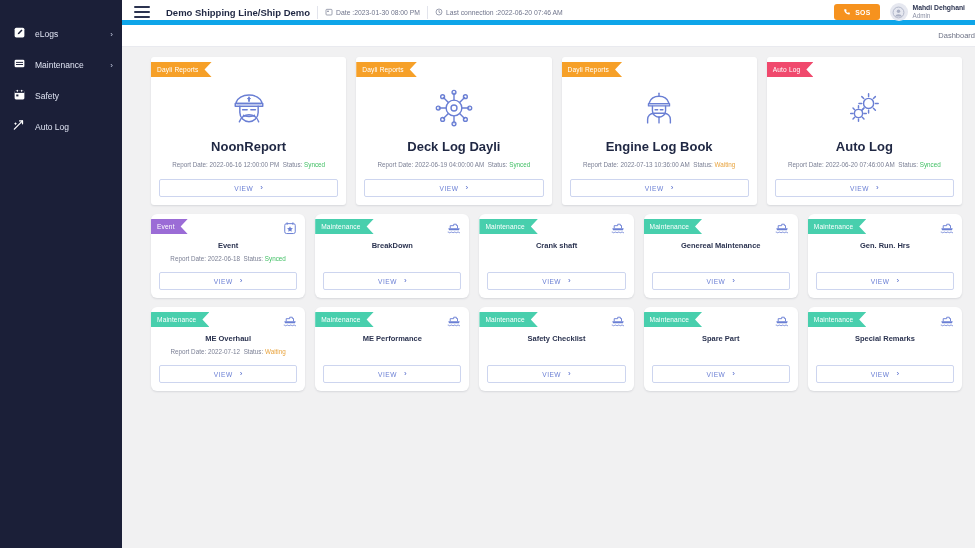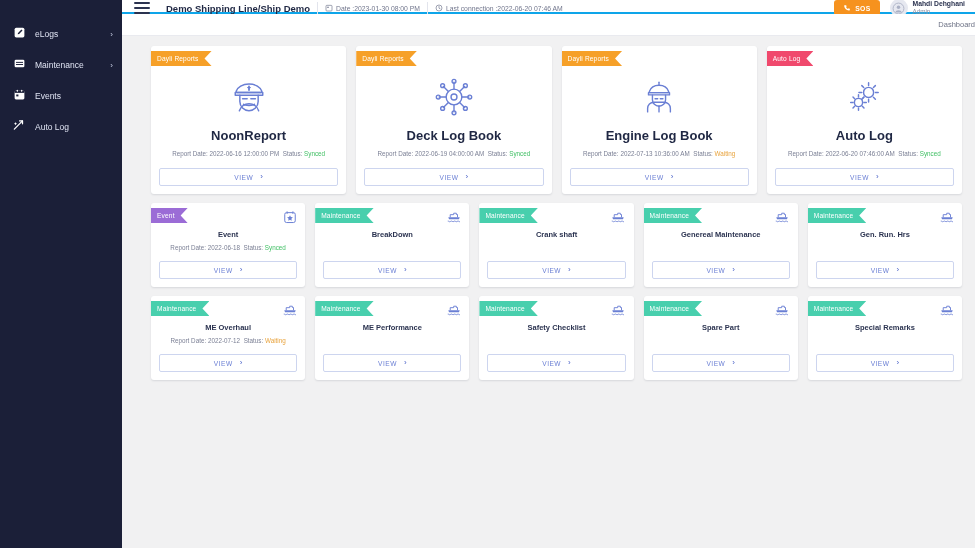--- a/index.html
+++ b/index.html
@@ -59,25 +59,25 @@
   .nav-chevron {
     color: #c9cfe6;
     font-size: 8px;
     line-height: 1;
   }
 
   
   .main { flex: 1; display: flex; flex-direction: column; min-width: 0; }
 
   .topbar {
-    height: 14px;
+    height: 25px;
     background: #ffffff;
     display: flex; align-items: center;
     padding: 4px 10px 0 12px;
-    border-bottom: 2px solid #0ea5e9;
+    border-bottom: 5px solid #0ea5e9;
   }
   .hamburger {
     width: 16px; height: 12px;
     display: flex; flex-direction: column; justify-content: space-between;
     cursor: pointer;
     margin-right: 16px;
   }
   .hamburger span { display: block; height: 2px; background: #2b3350; border-radius: 1px; }
   .topbar-title {
     font-size: 9.5px; font-weight: bold; color: #1f2743;
@@ -127,21 +127,21 @@
 
   .content {
     flex: 1;
     overflow: hidden;
     padding: 10px 13px;
   }
 
   
   .row { display: flex; gap: 10px; margin-bottom: 9px; padding-left: 16px; }
   .row-4 > .card { flex: 1 1 0; }
-  .row-5 > .card { flex: 1 1 0; }
+  .row-5 > .card { flex: 1 1 0; border-radius: 6px; }
 
   .card {
     background: #ffffff;
     border-radius: 3px;
     box-shadow: 0 1px 2px rgba(40,45,70,.13);
     position: relative;
     overflow: hidden;
   }
   .card-big { height: 148px; padding: 0 0 10px; }
   .card-sm  { height: 84px; padding: 0 0 8px; }
@@ -249,21 +249,21 @@
       <div class="nav-item">
         <span class="nav-icon">
           <svg width="13" height="13" viewBox="0 0 24 24">
             <rect x="3" y="5" width="18" height="16" rx="2.5" fill="#ffffff"></rect>
             <rect x="3" y="5" width="18" height="4" fill="#1b1f38"></rect>
             <rect x="7" y="3" width="2" height="4" rx="1" fill="#ffffff"></rect>
             <rect x="15" y="3" width="2" height="4" rx="1" fill="#ffffff"></rect>
             <rect x="6" y="12" width="4" height="3.5" fill="#1b1f38"></rect>
           </svg>
         </span>
-        <span class="nav-label">Events</span>
+        <span class="nav-label">Safety</span>
         <span class="nav-chevron"></span>
       </div>
 
       <div class="nav-item">
         <span class="nav-icon">
           <svg width="14" height="14" viewBox="0 0 24 24">
             <path d="M4 19 L18 5" stroke="#ffffff" stroke-width="2.2" stroke-linecap="round" fill="none"></path>
             <path d="M13 5h5v5" stroke="#ffffff" stroke-width="2.2" stroke-linecap="round" stroke-linejoin="round" fill="none"></path>
             <path d="M6 7l.9 1.9L8.8 9.8 6.9 10.7 6 12.6 5.1 10.7 3.2 9.8 5.1 8.9z" fill="#ffffff"></path>
           </svg>
@@ -375,21 +375,21 @@
               <circle class="icon-blue" cx="24" cy="6" r="2.2"></circle>
               <circle class="icon-blue" cx="24" cy="42" r="2.2"></circle>
               <circle class="icon-blue" cx="42" cy="24" r="2.2"></circle>
               <circle class="icon-blue" cx="6" cy="24" r="2.2"></circle>
               <circle class="icon-blue" cx="37" cy="11" r="2.2"></circle>
               <circle class="icon-blue" cx="11" cy="37" r="2.2"></circle>
               <circle class="icon-blue" cx="37" cy="37" r="2.2"></circle>
               <circle class="icon-blue" cx="11" cy="11" r="2.2"></circle>
             </svg>
           </div>
-          <div class="card-title-big">Deck Log Book</div>
+          <div class="card-title-big">Deck Log Dayli</div>
           <div class="card-meta">
             <span>Report Date:</span>
             <span>2022-06-19 04:00:00 AM</span>
             &nbsp;<span>Status:</span>
             <span class="status-synced">Synced</span>
           </div>
           <div class="view-btn">
             <span class="lbl">VIEW</span>
             <span class="chev">›</span>
           </div>

